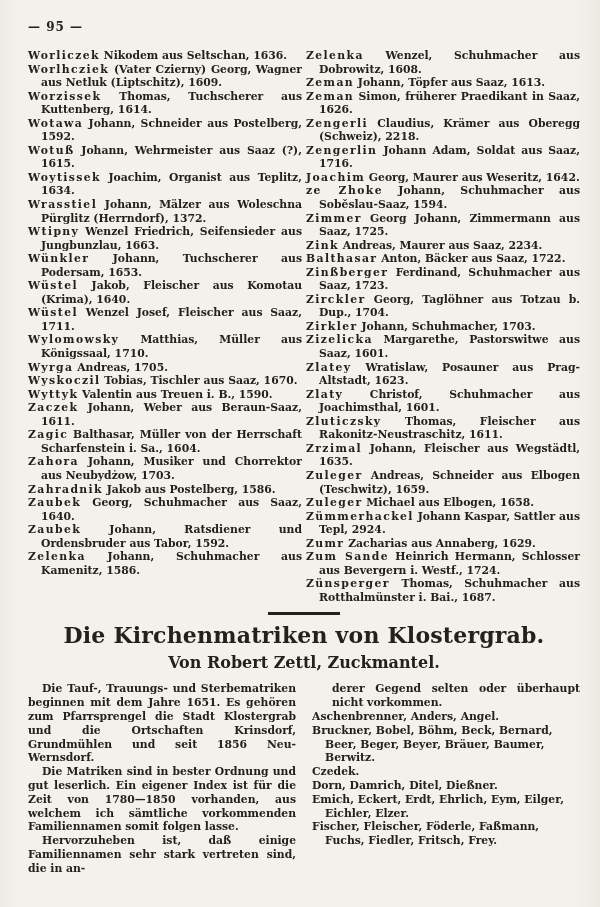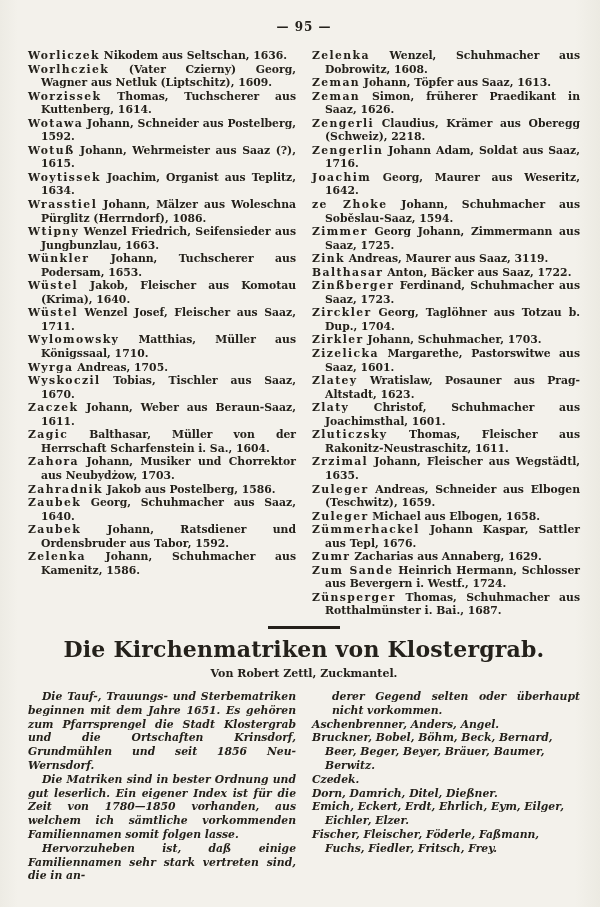--- a/index.html
+++ b/index.html
@@ -8,98 +8,98 @@
     background:#f2f0ea;
     background-image:linear-gradient(90deg, #edebe4 0px, #f3f1eb 18px, #f3f1eb 575px, #eceae2 600px);
     color:#24211b;
     font-family:"DejaVu Serif", serif;
     font-weight:bold;
     padding:20px 20px 0 28px;
     overflow:hidden;
     position:relative;
   }
   .page-number{
-    text-align:center;font-size:12px;letter-spacing:1px;margin-bottom:15px;
+    font-size:12px;letter-spacing:1px;margin-bottom:15px;
   }
-  .directory{display:flex;gap:16px;justify-content:center;}
+  .directory{display:flex;gap:4px;justify-content:center;}
   .dcol{flex:1;min-width:0;}
   .entry{
     font-size:10.8px;line-height:13.55px;text-align:justify;
     padding-left:13px;text-indent:-13px;margin:0;
   }
   .entry .sname{letter-spacing:1.4px;}
   .article{margin-top:8px;}
   .rule{width:72px;height:3px;background:#24211b;margin:0 auto 7px auto;}
   .art-title{
     font-size:22px;text-align:center;margin:0 0 5px 0;letter-spacing:0.2px;
   }
-  .byline{text-align:center;font-size:11px;margin-bottom:10px;}
+  .byline{text-align:center;font-size:16px;margin-bottom:10px;}
   .article-cols{display:flex;gap:16px;}
   .acol{flex:1;min-width:0;}
   .para{
     font-size:10.8px;line-height:13.8px;text-align:justify;margin:0;
     text-indent:14px;
-    font-style:italic;
   }
   .para.cont{text-indent:0;margin-left:20px;}
   .para.names{text-indent:-13px;padding-left:13px;text-align:left;}
 </style>
 </head>
 <body>
 
 <div class="page">
 
   <div class="page-number">— 95 —</div>
 
   <div class="directory">
     <div class="dcol" id="dir-left">
         <p class="entry"><span class="sname">Worliczek</span><span> Nikodem aus Seltschan, 1636.</span></p>
         <p class="entry"><span class="sname">Worlhcziek</span><span> (Vater Czierny) Georg, Wagner aus Netluk (Liptschitz), 1609.</span></p>
         <p class="entry"><span class="sname">Worzissek</span><span> Thomas, Tuchscherer aus Kuttenberg, 1614.</span></p>
         <p class="entry"><span class="sname">Wotawa</span><span> Johann, Schneider aus Postelberg, 1592.</span></p>
         <p class="entry"><span class="sname">Wotuß</span><span> Johann, Wehrmeister aus Saaz (?), 1615.</span></p>
         <p class="entry"><span class="sname">Woytissek</span><span> Joachim, Organist aus Teplitz, 1634.</span></p>
-        <p class="entry"><span class="sname">Wrasstiel</span><span> Johann, Mälzer aus Woleschna Pürglitz (Herrndorf), 1086.</span></p>
+        <p class="entry"><span class="sname">Wrasstiel</span><span> Johann, Mälzer aus Woleschna Pürglitz (Herrndorf), 1372.</span></p>
         <p class="entry"><span class="sname">Wtipny</span><span> Wenzel Friedrich, Seifensieder aus Jungbunzlau, 1663.</span></p>
         <p class="entry"><span class="sname">Wünkler</span><span> Johann, Tuchscherer aus Podersam, 1653.</span></p>
         <p class="entry"><span class="sname">Wüstel</span><span> Jakob, Fleischer aus Komotau (Krima), 1640.</span></p>
         <p class="entry"><span class="sname">Wüstel</span><span> Wenzel Josef, Fleischer aus Saaz, 1711.</span></p>
         <p class="entry"><span class="sname">Wylomowsky</span><span> Matthias, Müller aus Königssaal, 1710.</span></p>
         <p class="entry"><span class="sname">Wyrga</span><span> Andreas, 1705.</span></p>
         <p class="entry"><span class="sname">Wyskoczil</span><span> Tobias, Tischler aus Saaz, 1670.</span></p>
+        <p class="entry"><span class="sname">Wyttyk</span><span> Valentin aus Treuen i. B., 1590.</span></p>
         <p class="entry"><span class="sname">Zaczek</span><span> Johann, Weber aus Beraun-Saaz, 1611.</span></p>
         <p class="entry"><span class="sname">Zagic</span><span> Balthasar, Müller von der Herrschaft Scharfenstein i. Sa., 1604.</span></p>
         <p class="entry"><span class="sname">Zahora</span><span> Johann, Musiker und Chorrektor aus Neubydżow, 1703.</span></p>
         <p class="entry"><span class="sname">Zahradnik</span><span> Jakob aus Postelberg, 1586.</span></p>
         <p class="entry"><span class="sname">Zaubek</span><span> Georg, Schuhmacher aus Saaz, 1640.</span></p>
         <p class="entry"><span class="sname">Zaubek</span><span> Johann, Ratsdiener und Ordensbruder aus Tabor, 1592.</span></p>
         <p class="entry"><span class="sname">Zelenka</span><span> Johann, Schuhmacher aus Kamenitz, 1586.</span></p>
       </div>
     <div class="dcol" id="dir-right">
         <p class="entry"><span class="sname">Zelenka</span><span> Wenzel, Schuhmacher aus Dobrowitz, 1608.</span></p>
         <p class="entry"><span class="sname">Zeman</span><span> Johann, Töpfer aus Saaz, 1613.</span></p>
         <p class="entry"><span class="sname">Zeman</span><span> Simon, früherer Praedikant in Saaz, 1626.</span></p>
         <p class="entry"><span class="sname">Zengerli</span><span> Claudius, Krämer aus Oberegg (Schweiz), 2218.</span></p>
         <p class="entry"><span class="sname">Zengerlin</span><span> Johann Adam, Soldat aus Saaz, 1716.</span></p>
         <p class="entry"><span class="sname">Joachim</span><span> Georg, Maurer aus Weseritz, 1642.</span></p>
         <p class="entry"><span class="sname">ze Zhoke</span><span> Johann, Schuhmacher aus Soběslau-Saaz, 1594.</span></p>
         <p class="entry"><span class="sname">Zimmer</span><span> Georg Johann, Zimmermann aus Saaz, 1725.</span></p>
-        <p class="entry"><span class="sname">Zink</span><span> Andreas, Maurer aus Saaz, 3119.</span></p>
+        <p class="entry"><span class="sname">Zink</span><span> Andreas, Maurer aus Saaz, 2234.</span></p>
         <p class="entry"><span class="sname">Balthasar</span><span> Anton, Bäcker aus Saaz, 1722.</span></p>
         <p class="entry"><span class="sname">Zinßberger</span><span> Ferdinand, Schuhmacher aus Saaz, 1723.</span></p>
         <p class="entry"><span class="sname">Zirckler</span><span> Georg, Taglöhner aus Totzau b. Dup., 1704.</span></p>
         <p class="entry"><span class="sname">Zirkler</span><span> Johann, Schuhmacher, 1703.</span></p>
         <p class="entry"><span class="sname">Zizelicka</span><span> Margarethe, Pastorswitwe aus Saaz, 1601.</span></p>
         <p class="entry"><span class="sname">Zlatey</span><span> Wratislaw, Posauner aus Prag-Altstadt, 1623.</span></p>
         <p class="entry"><span class="sname">Zlaty</span><span> Christof, Schuhmacher aus Joachimsthal, 1601.</span></p>
         <p class="entry"><span class="sname">Zluticzsky</span><span> Thomas, Fleischer aus Rakonitz-Neustraschitz, 1611.</span></p>
         <p class="entry"><span class="sname">Zrzimal</span><span> Johann, Fleischer aus Wegstädtl, 1635.</span></p>
         <p class="entry"><span class="sname">Zuleger</span><span> Andreas, Schneider aus Elbogen (Teschwitz), 1659.</span></p>
         <p class="entry"><span class="sname">Zuleger</span><span> Michael aus Elbogen, 1658.</span></p>
-        <p class="entry"><span class="sname">Zümmerhackel</span><span> Johann Kaspar, Sattler aus Tepl, 1676.</span></p>
+        <p class="entry"><span class="sname">Zümmerhackel</span><span> Johann Kaspar, Sattler aus Tepl, 2924.</span></p>
         <p class="entry"><span class="sname">Zumr</span><span> Zacharias aus Annaberg, 1629.</span></p>
         <p class="entry"><span class="sname">Zum Sande</span><span> Heinrich Hermann, Schlosser aus Bevergern i. Westf., 1724.</span></p>
         <p class="entry"><span class="sname">Zünsperger</span><span> Thomas, Schuhmacher aus Rotthalmünster i. Bai., 1687.</span></p>
       </div>
   </div>
 
   <div class="article">
     <div class="rule"></div>
     <h1 class="art-title">Die Kirchenmatriken von Klostergrab.</h1>
     <div class="byline">Von Robert Zettl, Zuckmantel.</div>

